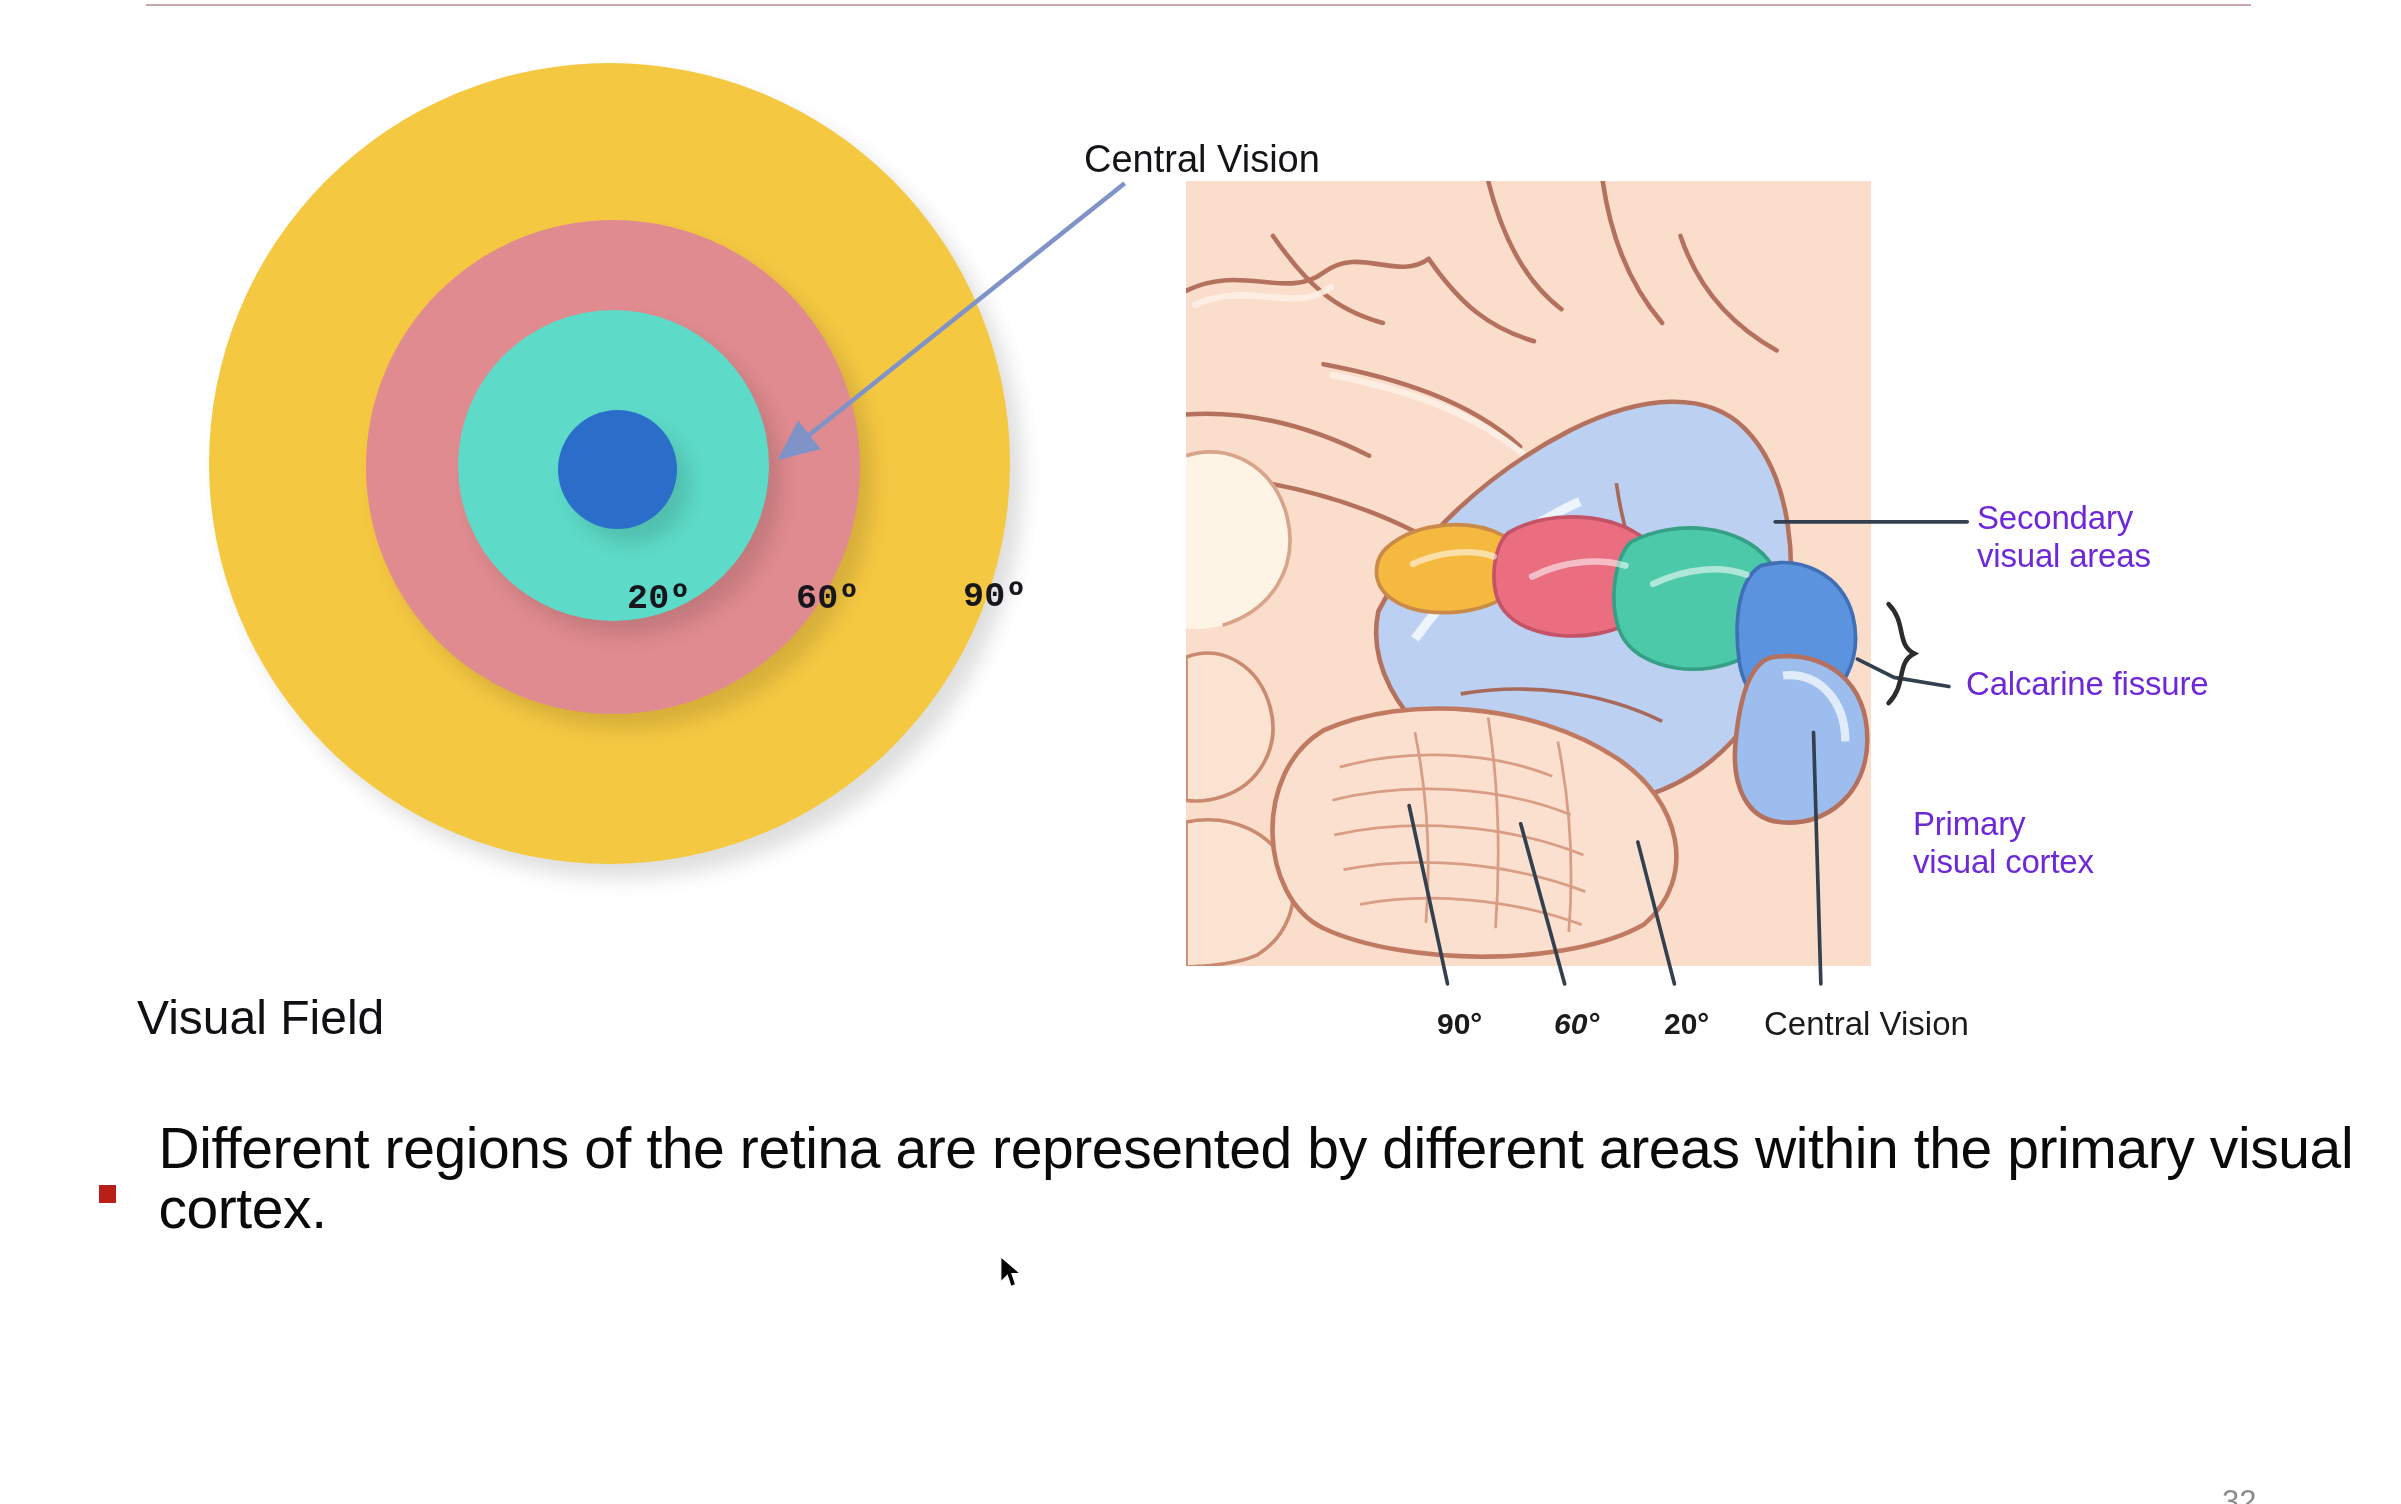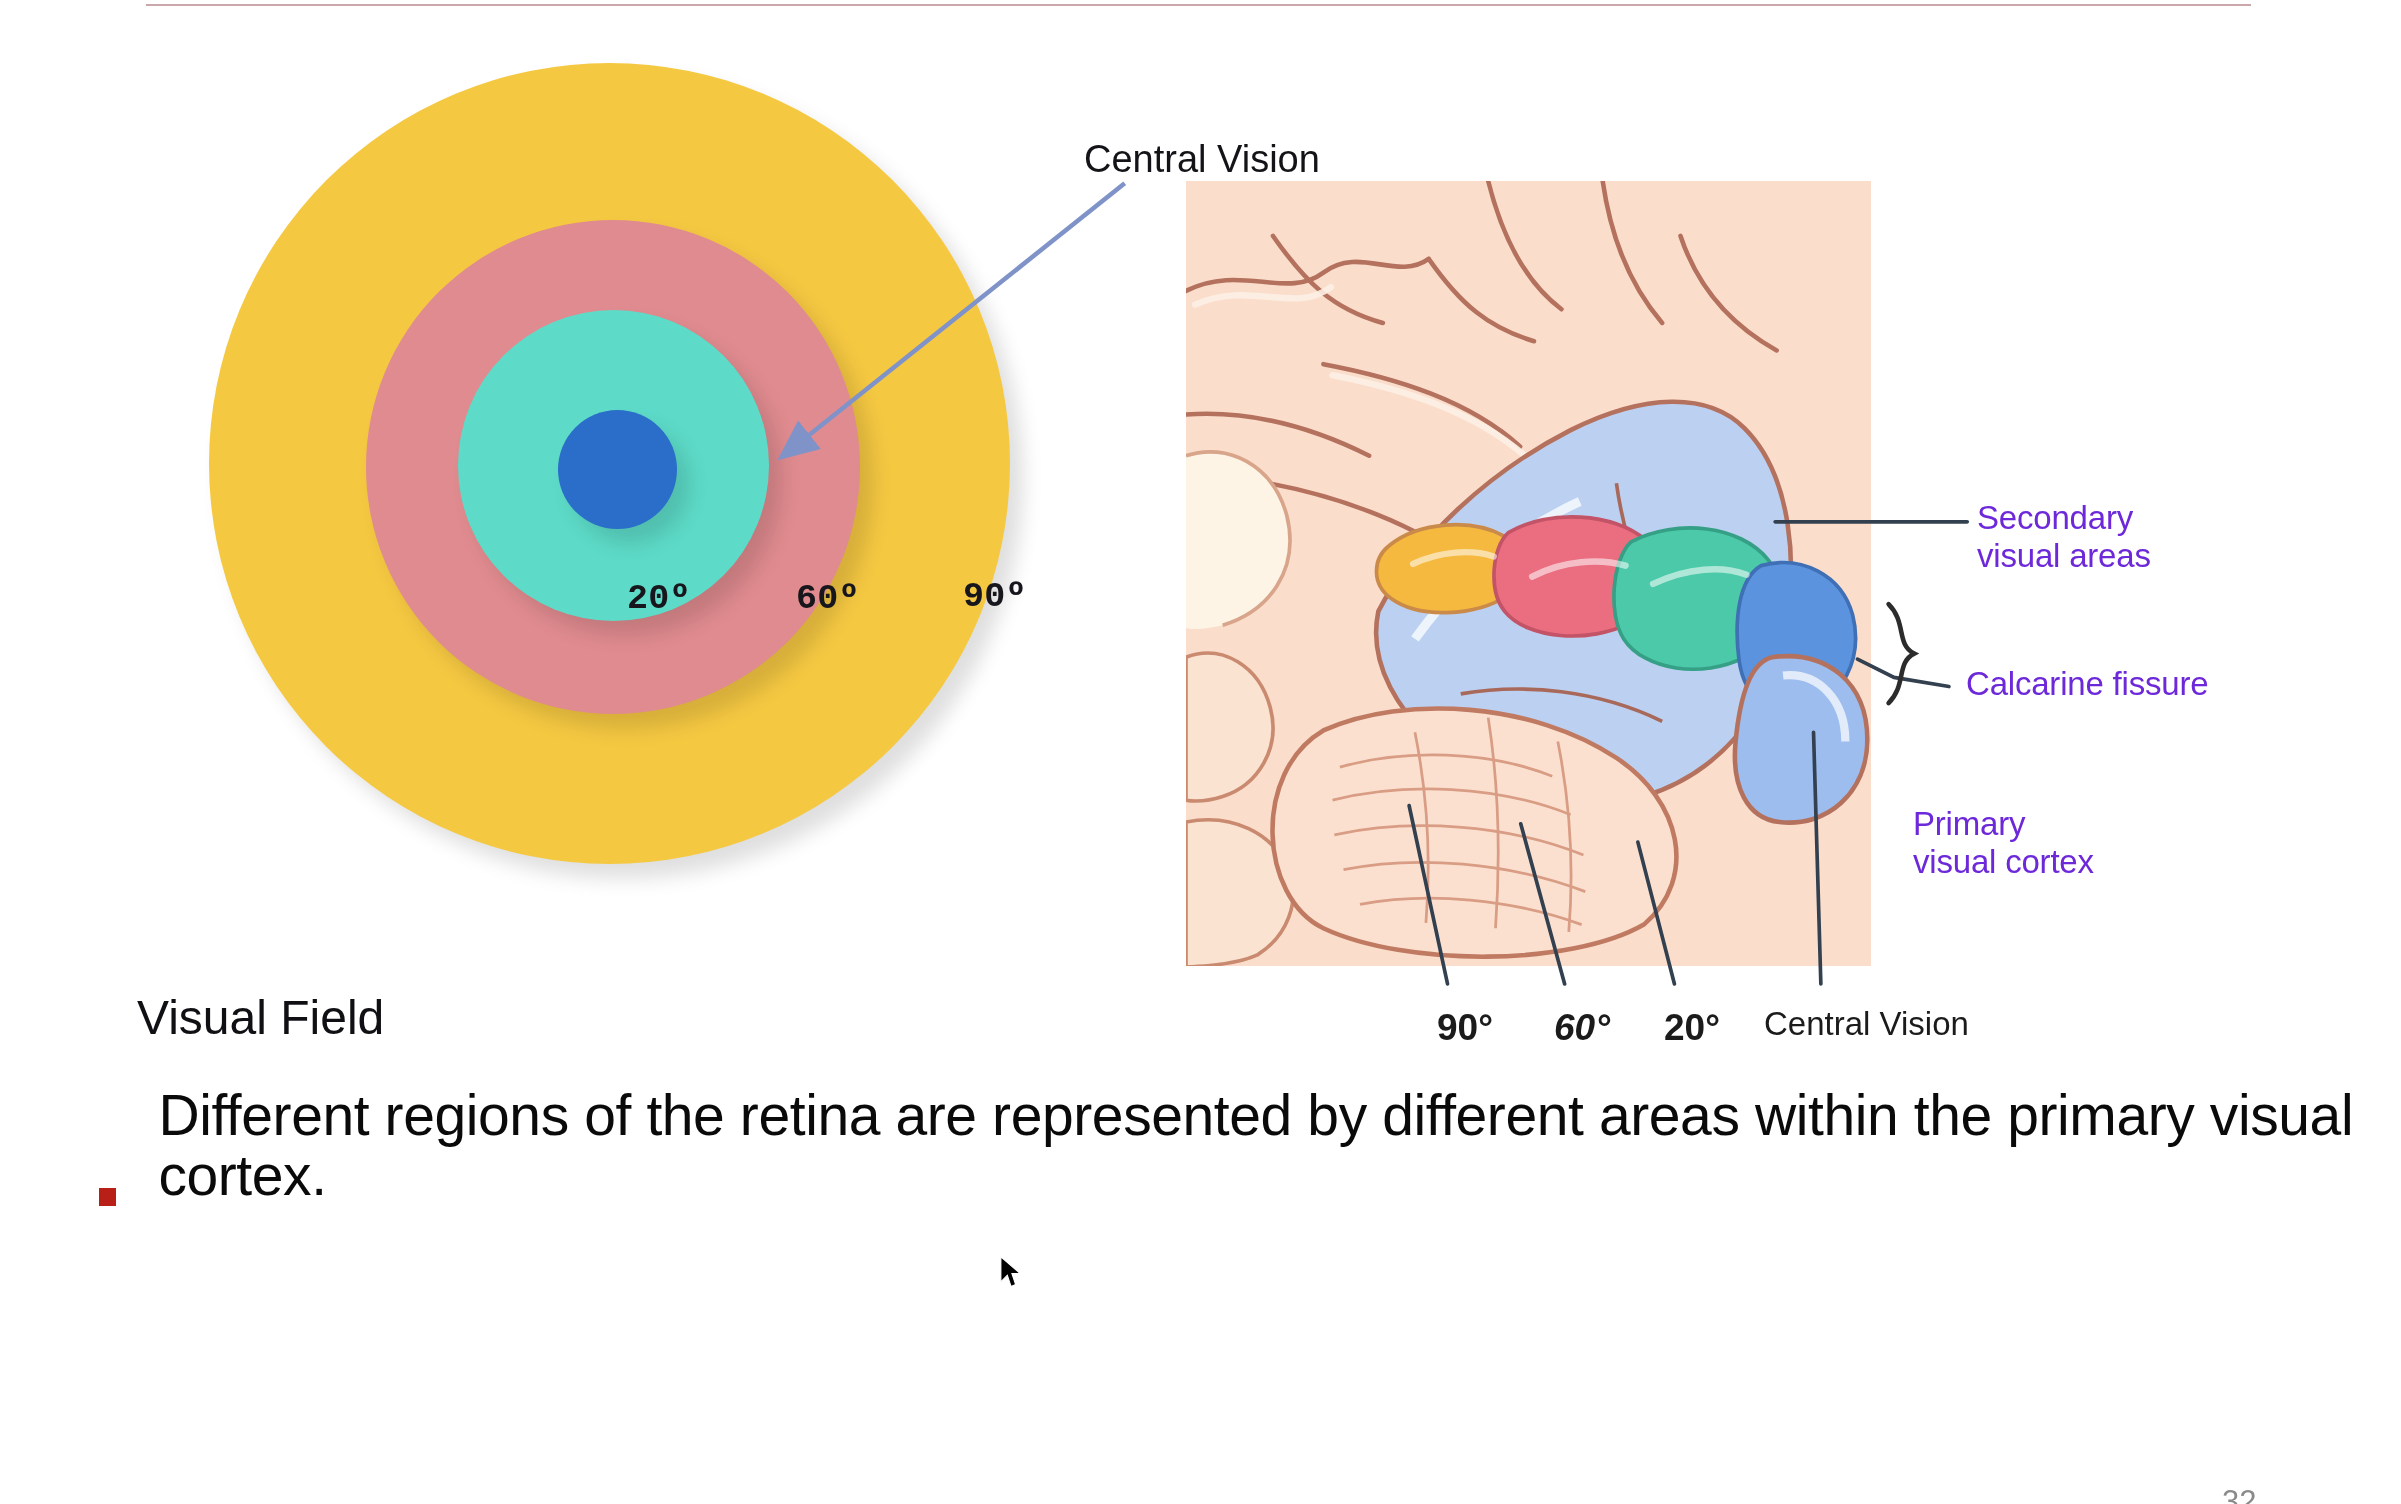--- a/index.html
+++ b/index.html
@@ -143,21 +143,21 @@
     white-space: nowrap;
     letter-spacing: -0.2px;
   }
   .lb-secondary { left: 1977px; top: 499px; }
   .lb-calcarine { left: 1966px; top: 665px; }
   .lb-primary  { left: 1913px; top: 805px; }
 
   .deg-label {
     position: absolute;
     color: #1b1b1b;
-    font-size: 37px;
+    font-size: 30px;
     font-weight: 600;
     white-space: nowrap;
   }
   .dl-90 { left: 1437px; top: 1007px; }
   .dl-60 { left: 1554px; top: 1007px; font-style: italic; }
   .dl-20 { left: 1664px; top: 1007px; }
   .dl-cv { left: 1764px; top: 1005px; font-weight: 400; font-size: 33px; }
 
   .leaders {
     position: absolute;
@@ -171,22 +171,23 @@
   
   .bullets {
     position: absolute;
     left: 99px;
     top: 1085px;
     width: 2270px;
   }
   .bullet-row {
     position: relative;
     display: flex;
-    align-items: flex-end;
+    align-items: center;
     margin-bottom: 13px;
+    margin-top: 33px;
   }
   .bullet-mark {
     flex: 0 0 auto;
     width: 17.4px;
     height: 17.4px;
     background: #b81f17;
     margin-top: 31px;
     margin-right: 42px;
   }
   .bullet-text {

